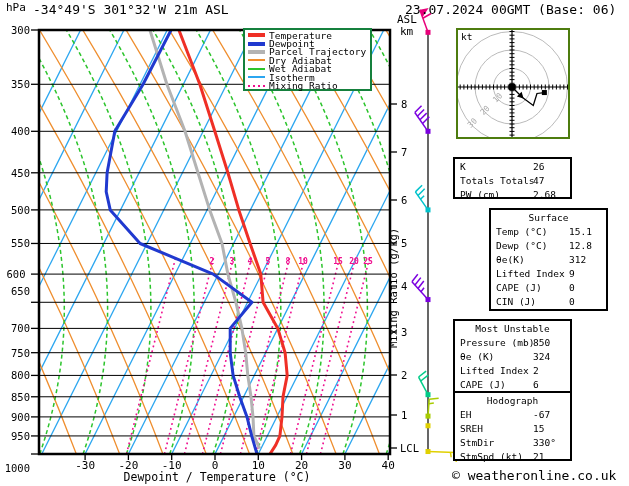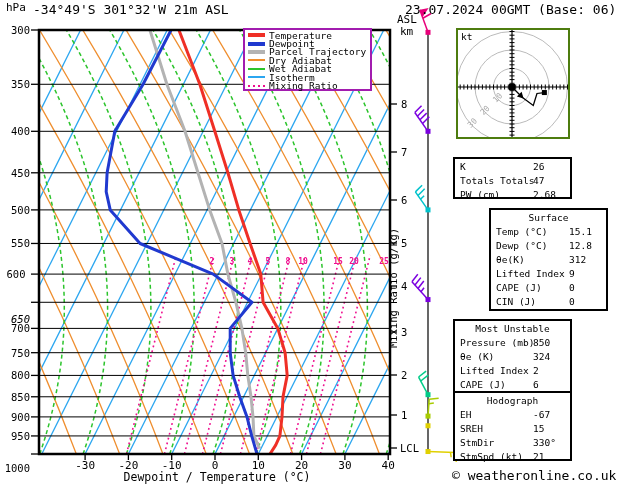--- a/index.html
+++ b/index.html
@@ -6,21 +6,21 @@
   #root{position:relative;width:629px;height:486px;background:#fff;overflow:hidden;
         font-family:"DejaVu Sans Mono","Liberation Mono",monospace;color:#000;}
   #gfx{position:absolute;left:0;top:0;}
   .lbl{position:absolute;white-space:nowrap;line-height:1;}
   .bold{font-weight:normal;}
   .plabel{position:absolute;width:28px;text-align:right;font-size:10.5px;line-height:10px;}
   .tlabel{position:absolute;width:34px;text-align:center;font-size:11px;line-height:11px;}
   .klabel{position:absolute;font-size:10.5px;line-height:10px;}
   .mrlabel{position:absolute;width:16px;text-align:center;font-size:8px;font-weight:bold;color:#ef0f8f;line-height:9px;}
   #legend{position:absolute;left:243px;top:28px;width:129px;height:63px;background:#fff;
-          border:2px solid #a21caf;box-sizing:border-box;padding-top:1px;}
+          border:2px solid #15803d;box-sizing:border-box;padding-top:1px;}
   .legrow{display:flex;align-items:center;height:8.4px;padding-left:3px;}
   .sw{width:17px;margin-right:4px;flex:0 0 17px;}
   .legtxt{font-size:9.5px;line-height:9px;}
   #mixaxis{position:absolute;left:388px;top:348px;transform:rotate(-90deg);transform-origin:0 0;font-size:10.5px;}
   .panel{position:absolute;left:453px;width:119px;border:2px solid #000;box-sizing:border-box;
          background:#fff;padding-top:1px;}
   .prow{position:relative;height:14px;font-size:9.5px;line-height:14px;padding-left:5px;}
   .pval{position:absolute;left:78px;top:0;}
   .phead{height:14px;font-size:9.5px;line-height:14px;text-align:center;}
   #hodobox{position:absolute;left:456px;top:28px;width:114px;height:111px;border:2px solid #4d7c0f;box-sizing:border-box;}
@@ -287,21 +287,21 @@
   <span class="lbl" style="left:397px;top:14px;font-size:11px;">ASL</span>
 
   <div id="pressure-labels">
       <span class="plabel" style="left:2px;top:25px;">300</span>
       <span class="plabel" style="left:2px;top:79.28684768619036px;">350</span>
       <span class="plabel" style="left:2px;top:126.31225413172518px;">400</span>
       <span class="plabel" style="left:2px;top:167.79160228549546px;">450</span>
       <span class="plabel" style="left:2px;top:204.89614358277933px;">500</span>
       <span class="plabel" style="left:2px;top:238.4612840010953px;">550</span>
       <span class="plabel" style="left:2px;top:269.10385641722064px;text-align:center;">600</span>
-      <span class="plabel" style="left:2px;top:314px;font-style:italic;">650</span>
+      <span class="plabel" style="left:2px;top:286px;">650</span>
       <span class="plabel" style="left:2px;top:323.390704103411px;">700</span>
       <span class="plabel" style="left:2px;top:347.68774586827476px;">750</span>
       <span class="plabel" style="left:2px;top:370.4161105489458px;">800</span>
       <span class="plabel" style="left:2px;top:391.76612739136095px;">850</span>
       <span class="plabel" style="left:2px;top:411.8954587027161px;">900</span>
       <span class="plabel" style="left:2px;top:430.9361726924573px;">950</span>
       <span class="plabel" style="left:2px;top:449px;margin-top:14px;">1000</span>
     </div>
   <div id="temp-labels">
       <span class="tlabel" style="left:68.1px;top:460px;">-30</span>
@@ -329,21 +329,21 @@
   <span class="lbl" id="mixaxis">Mixing Ratio (g/kg)</span>
   <div id="mix-labels">
       <span class="mrlabel" style="left:204px;top:257px;">2</span>
       <span class="mrlabel" style="left:224px;top:257px;">3</span>
       <span class="mrlabel" style="left:242px;top:257px;">4</span>
       <span class="mrlabel" style="left:260px;top:257px;">5</span>
       <span class="mrlabel" style="left:280px;top:257px;">8</span>
       <span class="mrlabel" style="left:295px;top:257px;">10</span>
       <span class="mrlabel" style="left:330px;top:257px;">15</span>
       <span class="mrlabel" style="left:346px;top:257px;">20</span>
-      <span class="mrlabel" style="left:360px;top:257px;padding-left:16px;">25</span>
+      <span class="mrlabel" style="left:360px;top:257px;">25</span>
     </div>
 
   <div id="legend">
       <div class="legrow">
         <div class="sw" style="height: 4px; background: rgb(239, 47, 38);"></div>
         <span class="legtxt">Temperature</span>
       </div>
       <div class="legrow">
         <div class="sw" style="height: 4px; background: rgb(32, 57, 207);"></div>
         <span class="legtxt">Dewpoint</span>

